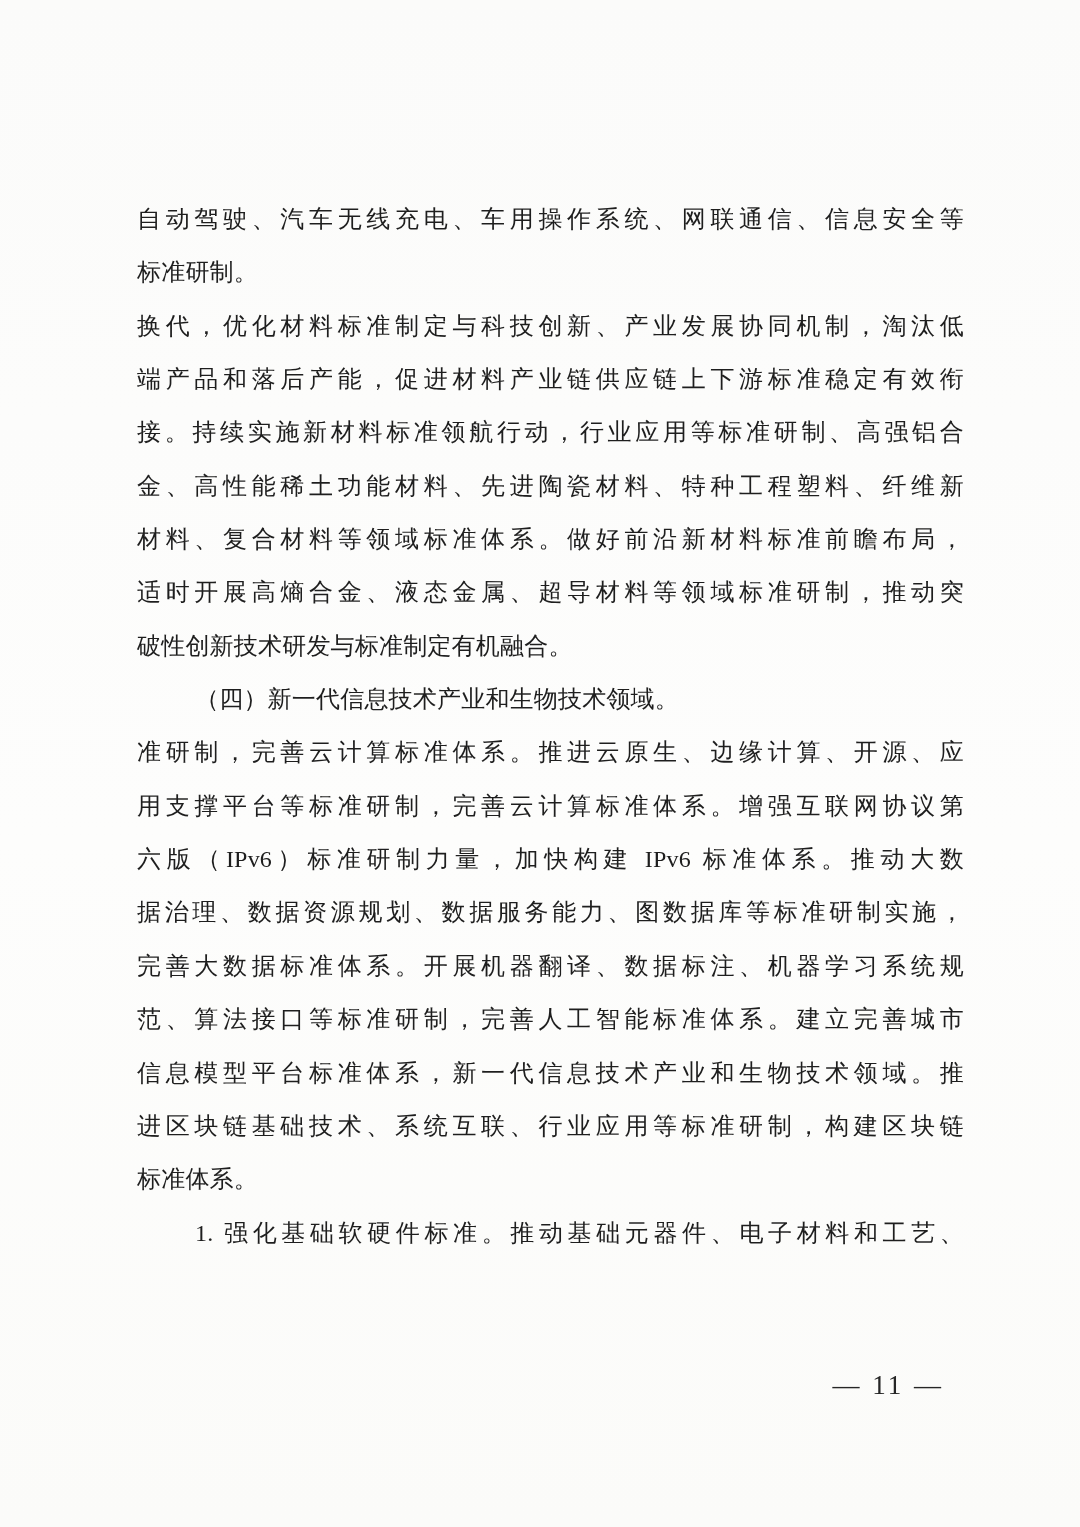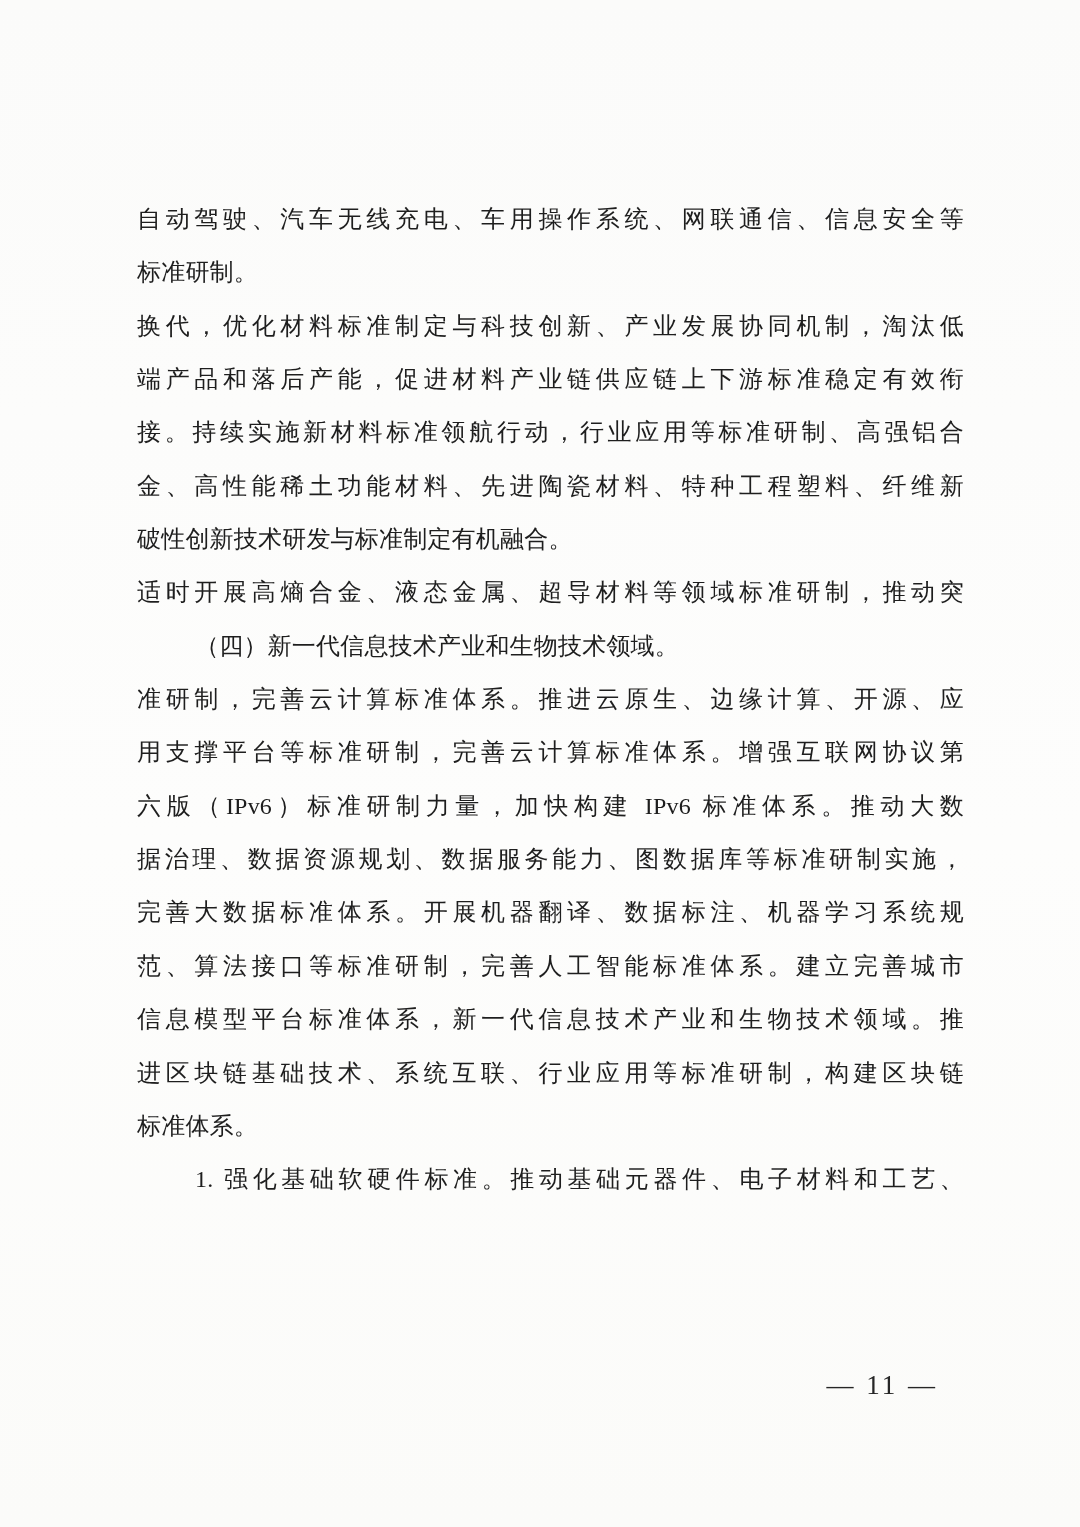--- a/index.html
+++ b/index.html
@@ -39,41 +39,42 @@
     text-align-last: justify;
     text-justify: inter-ideograph;
   }
   
   .line.indent {
     text-indent: 58px;
   }
   .page-num {
     position: absolute;
     top: 1363px;
-    right: 142px;
+    right: 136px;
     height: 44px;
     line-height: 44px;
     font-size: 27px;
     letter-spacing: 3px;
     color: #262626;
   }
 </style>
 </head>
 <body>
 
 <div class="page" style="background-color: rgb(252, 252, 251); color: rgb(30, 30, 30);">
   <main class="body-text" id="body-text">
       <div class="line fill">自动驾驶、汽车无线充电、车用操作系统、网联通信、信息安全等</div>
       <div class="line">标准研制。</div>
       <div class="line fill">换代，优化材料标准制定与科技创新、产业发展协同机制，淘汰低</div>
       <div class="line fill">端产品和落后产能，促进材料产业链供应链上下游标准稳定有效衔</div>
       <div class="line fill">接。持续实施新材料标准领航行动，行业应用等标准研制、高强铝合</div>
       <div class="line fill">金、高性能稀土功能材料、先进陶瓷材料、特种工程塑料、纤维新</div>
+      <div class="line fill">材料、复合材料等领域标准体系。做好前沿新材料标准前瞻布局，</div>
+      <div class="line fill">适时开展高熵合金、液态金属、超导材料等领域标准研制，推动突</div>
       <div class="line">破性创新技术研发与标准制定有机融合。</div>
-      <div class="line fill">适时开展高熵合金、液态金属、超导材料等领域标准研制，推动突</div>
       <div class="line indent">（四）新一代信息技术产业和生物技术领域。</div>
       <div class="line fill">准研制，完善云计算标准体系。推进云原生、边缘计算、开源、应</div>
       <div class="line fill">用支撑平台等标准研制，完善云计算标准体系。增强互联网协议第</div>
       <div class="line fill">六版（IPv6）标准研制力量，加快构建 IPv6 标准体系。推动大数</div>
       <div class="line fill">据治理、数据资源规划、数据服务能力、图数据库等标准研制实施，</div>
       <div class="line fill">完善大数据标准体系。开展机器翻译、数据标注、机器学习系统规</div>
       <div class="line fill">范、算法接口等标准研制，完善人工智能标准体系。建立完善城市</div>
       <div class="line fill">信息模型平台标准体系，新一代信息技术产业和生物技术领域。推</div>
       <div class="line fill">进区块链基础技术、系统互联、行业应用等标准研制，构建区块链</div>
       <div class="line">标准体系。</div>

